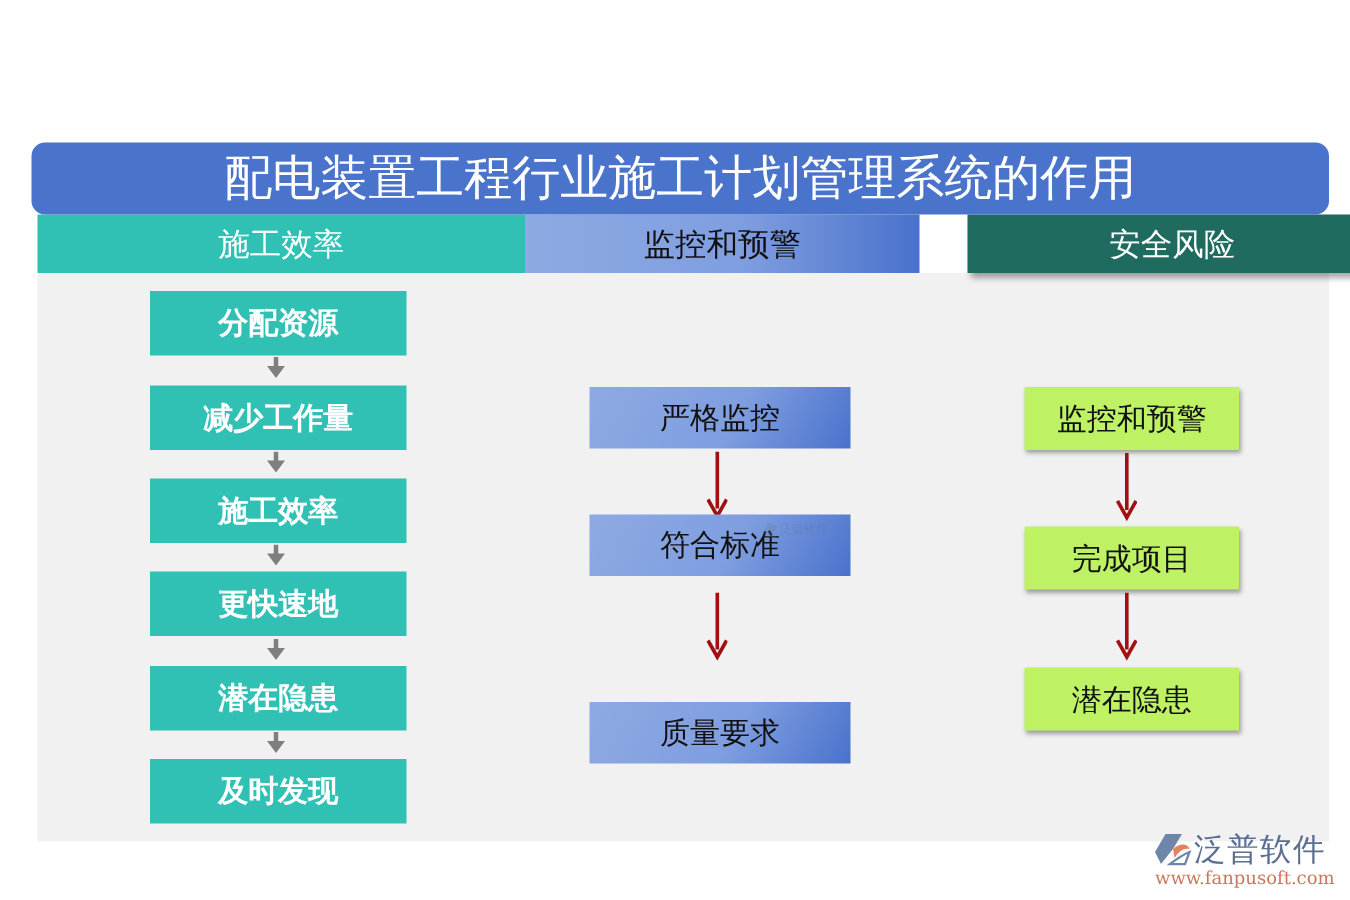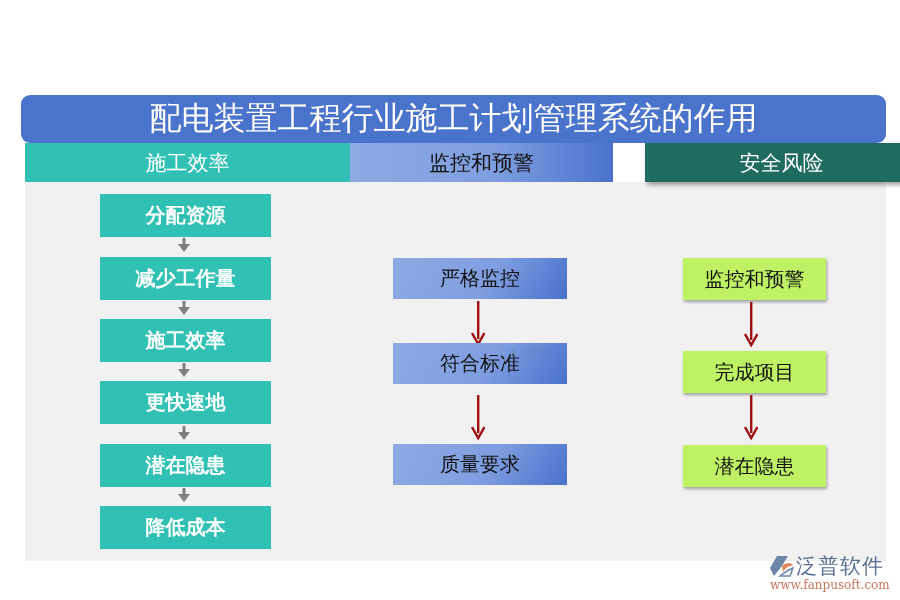--- a/index.html
+++ b/index.html
@@ -85,41 +85,41 @@
     <rect x="4.5" y="0" width="3" height="8" fill="#7f7f7f"></rect>
     <polygon points="0,6 12,6 6,14" fill="#7f7f7f"></polygon>
   </svg>
 
 <div class="box box-teal" style="top:444px;">潜在隐患</div>
 <svg class="grey-arrow" style="top:488px;" viewBox="0 0 12 14">
     <rect x="4.5" y="0" width="3" height="8" fill="#7f7f7f"></rect>
     <polygon points="0,6 12,6 6,14" fill="#7f7f7f"></polygon>
   </svg>
 
-<div class="box box-teal" style="top:506px;">降低成本</div>
+<div class="box box-teal" style="top:506px;">及时发现</div>
 
 <div class="box box-blue" style="top:258px;">严格监控</div>
 <svg class="red-arrow" style="left:471px; top:301px;" viewBox="0 0 14 46">
     <rect x="6" y="0" width="2.4" height="38" fill="#a01010"></rect>
     <polyline points="1,32 7.2,43 13.4,32" fill="none" stroke="#a01010" stroke-width="2.4"></polyline>
   </svg>
 
 <div class="box box-blue" style="top:343px;">符合标准</div>
 <div class="watermark">
   <svg width="10" height="10" viewBox="0 0 10 10">
       <path d="M5 0 L10 3 L6 10 L0 7 Z" fill="#6a7a9a"></path>
     </svg>
   <span>泛普软件</span>
 </div>
 <svg class="red-arrow" style="left:471px; top:395px;" viewBox="0 0 14 46">
     <rect x="6" y="0" width="2.4" height="38" fill="#a01010"></rect>
     <polyline points="1,32 7.2,43 13.4,32" fill="none" stroke="#a01010" stroke-width="2.4"></polyline>
   </svg>
 
-<div class="box box-blue" style="top:444px;">质量要求</div>
+<div class="box box-blue" style="top:468px;">质量要求</div>
 
 <div class="box box-green" style="top:258px;">监控和预警</div>
 <svg class="red-arrow" style="left:744px; top:302px;" viewBox="0 0 14 46">
     <rect x="6" y="0" width="2.4" height="38" fill="#a01010"></rect>
     <polyline points="1,32 7.2,43 13.4,32" fill="none" stroke="#a01010" stroke-width="2.4"></polyline>
   </svg>
 
 <div class="box box-green" style="top:351px;">完成项目</div>
 <svg class="red-arrow" style="left:744px; top:395px;" viewBox="0 0 14 46">
     <rect x="6" y="0" width="2.4" height="38" fill="#a01010"></rect>

